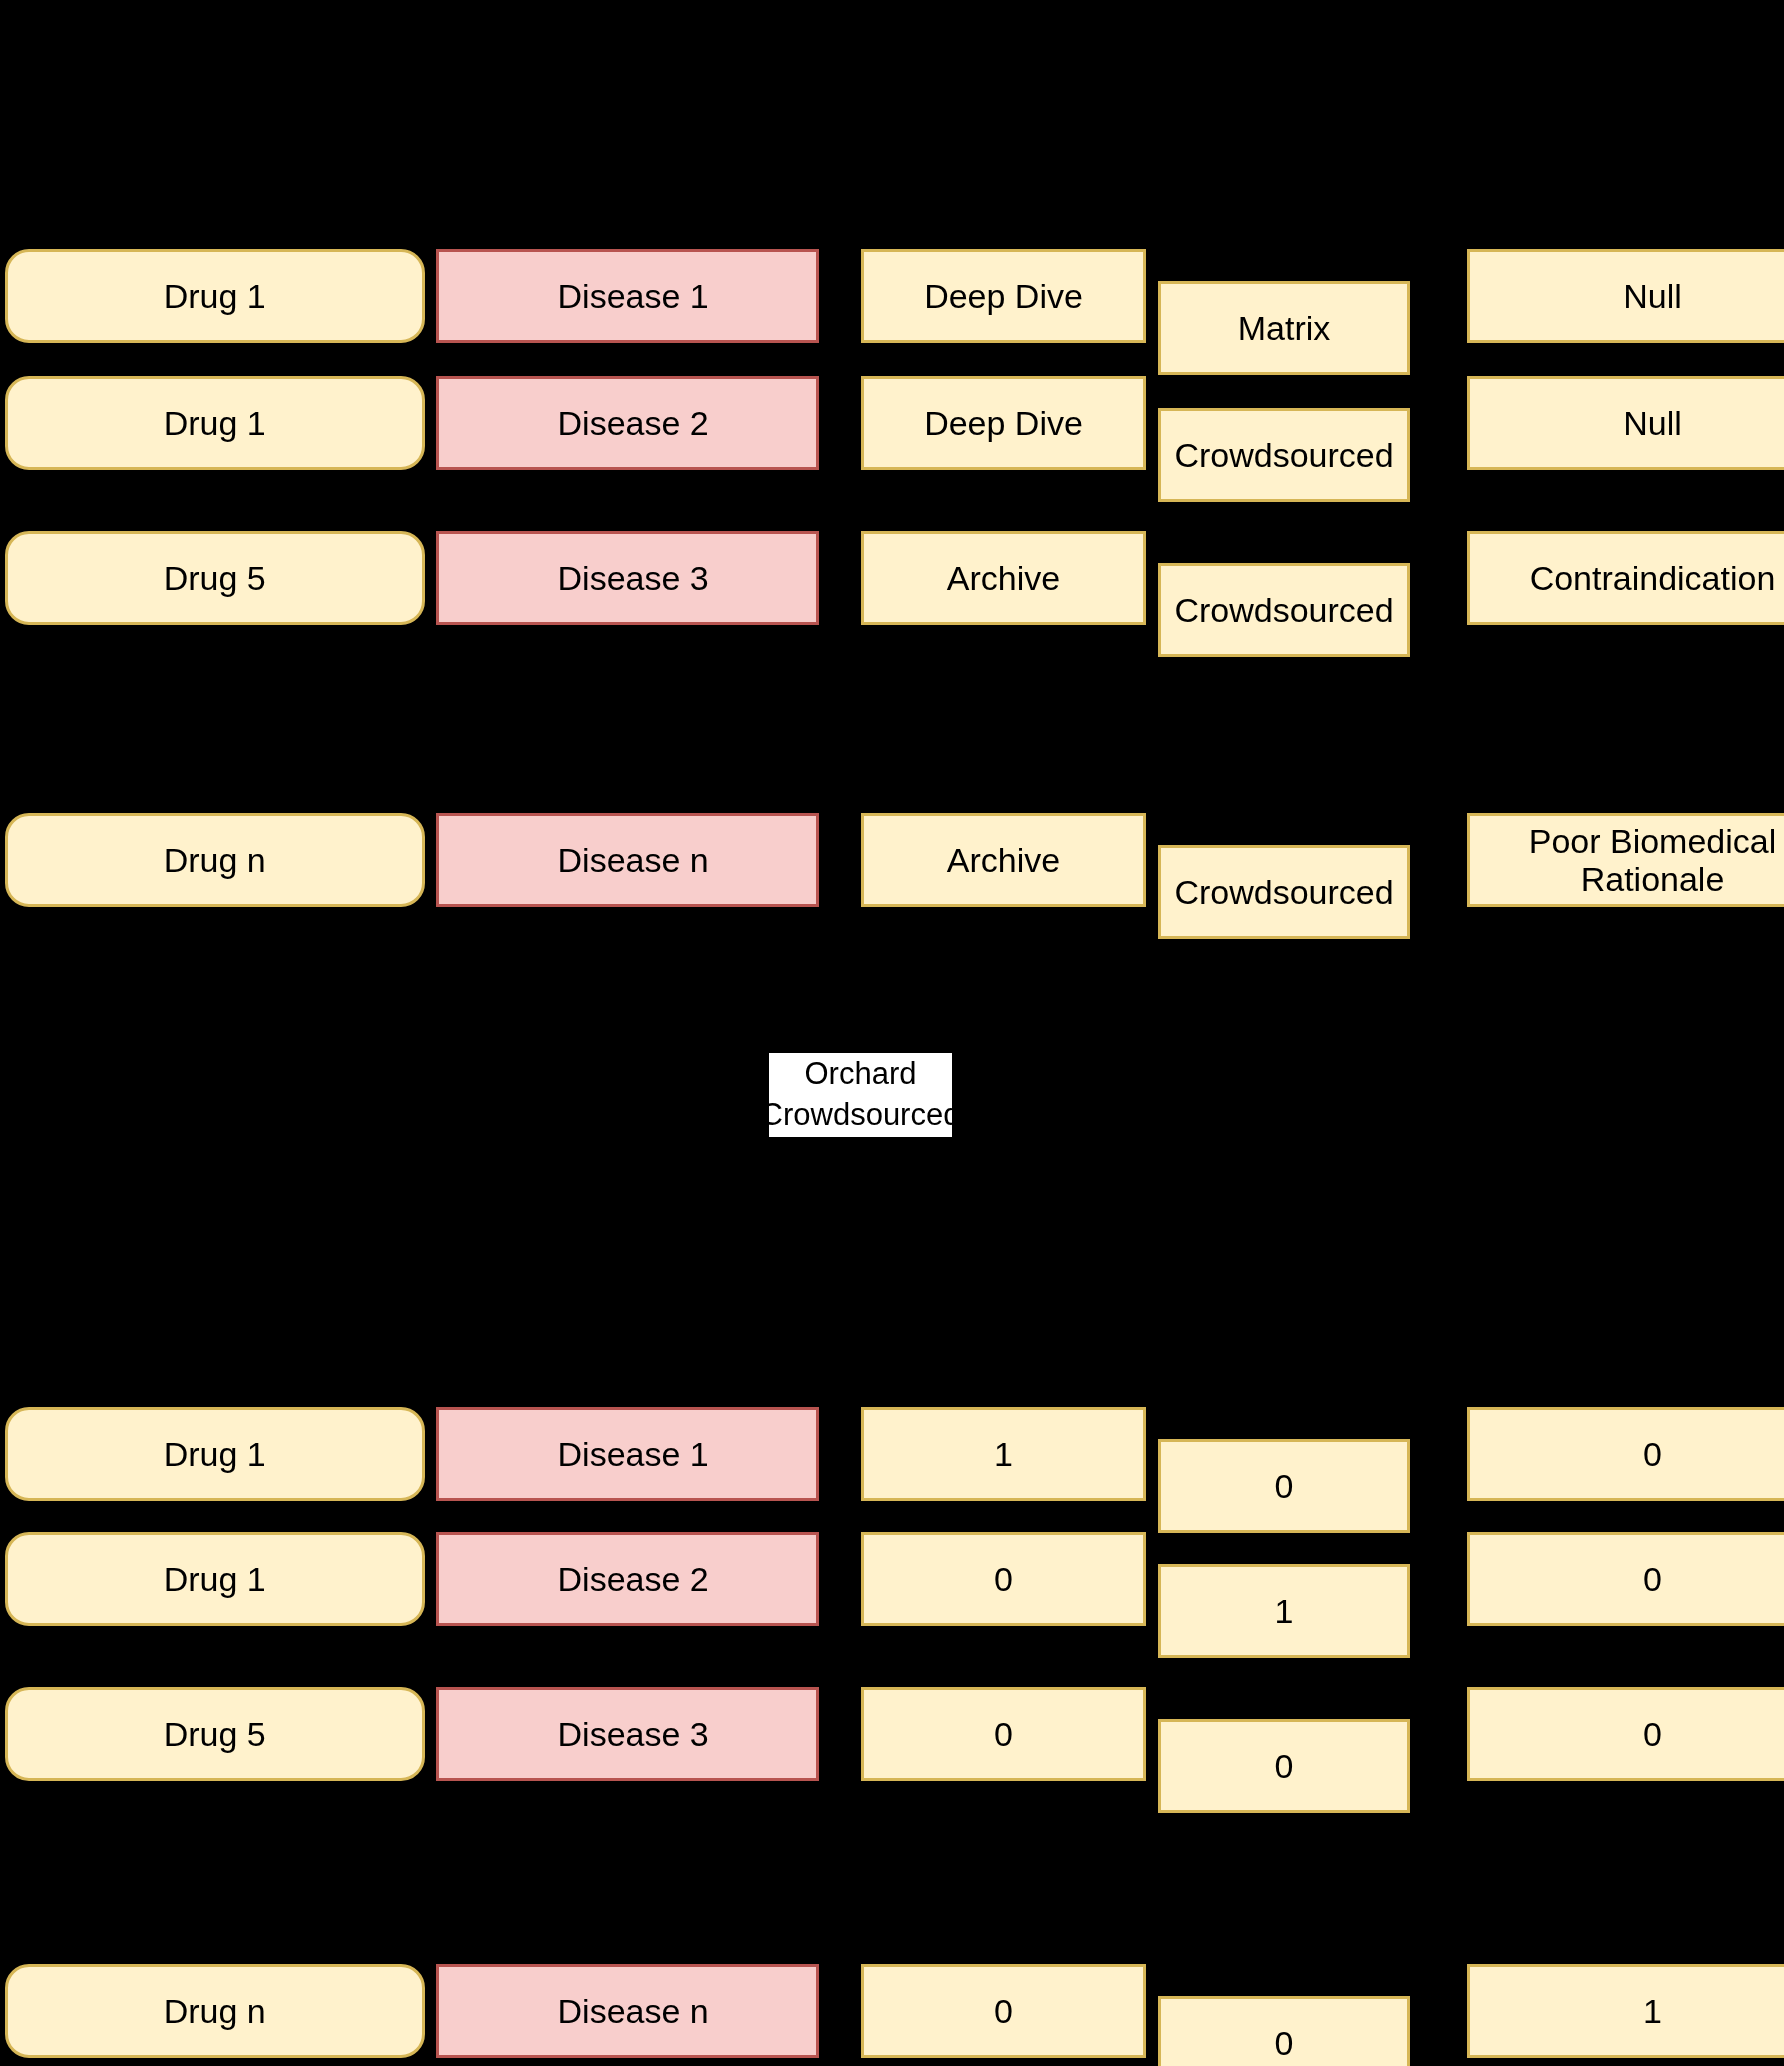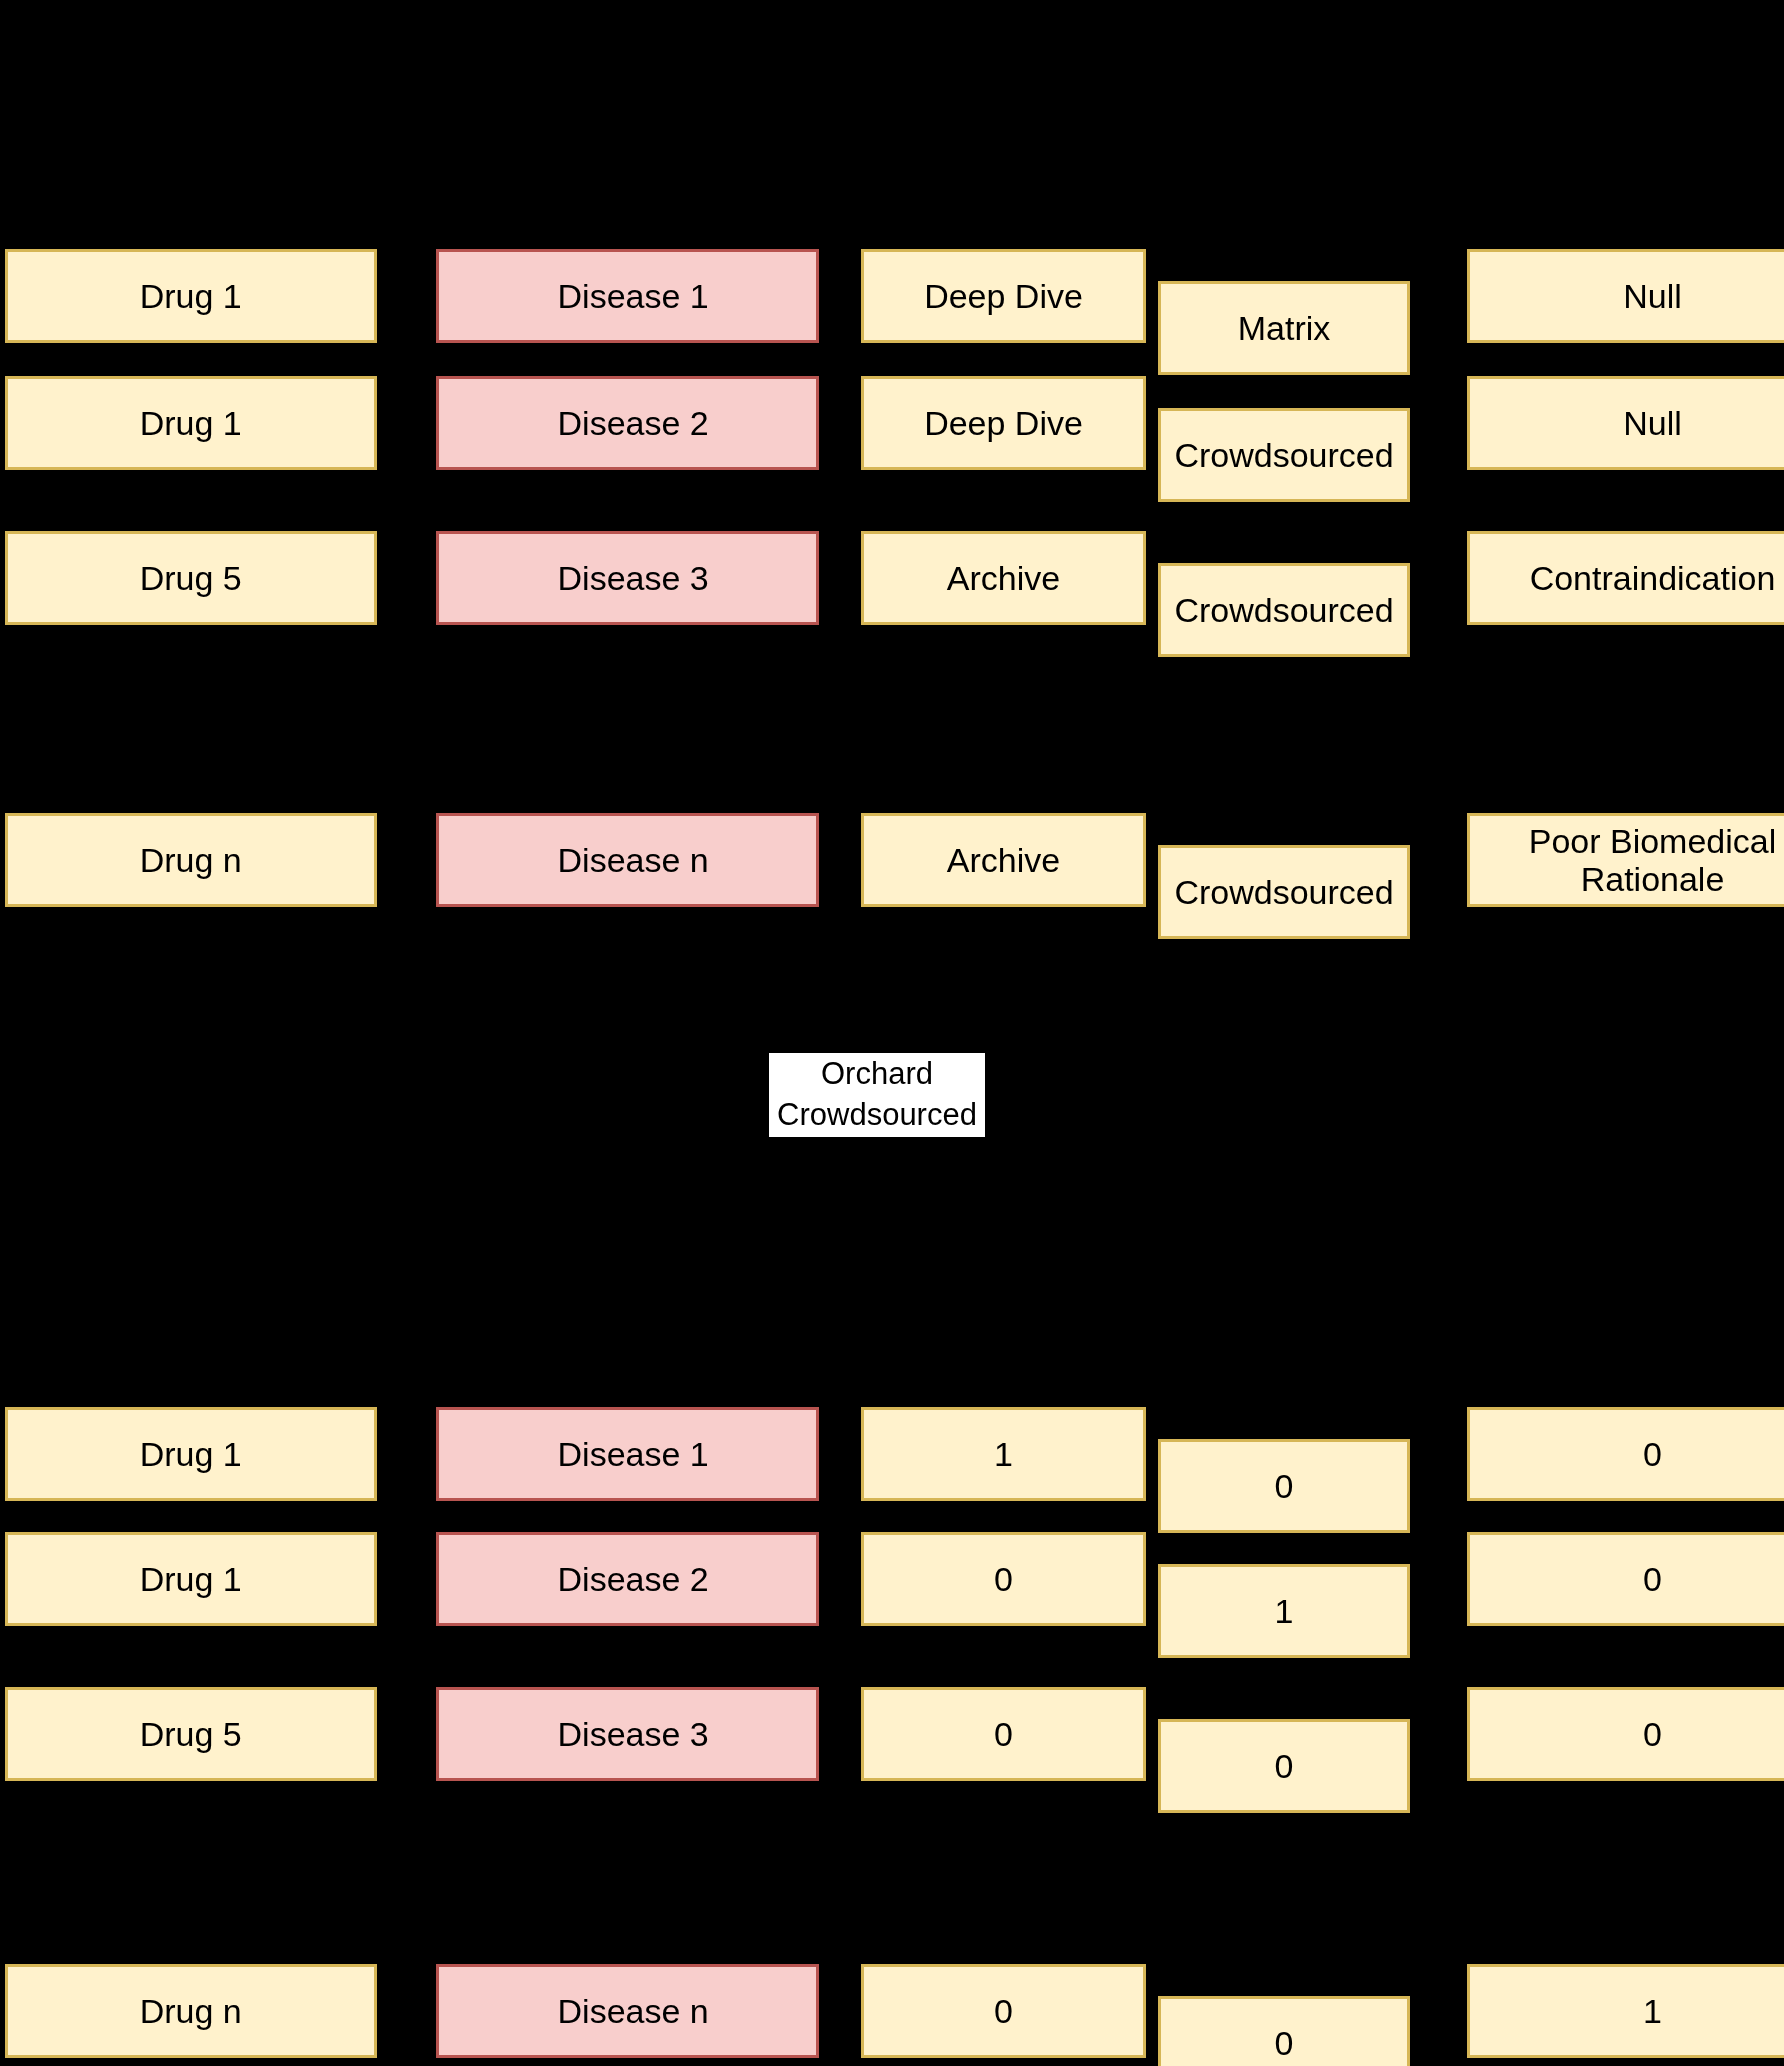--- a/index.html
+++ b/index.html
@@ -19,40 +19,40 @@
     align-items:center;
     justify-content:center;
     text-align:center;
     font-size:34px;
     line-height:1.12;
     padding:0 4.7px;
   }
   .yellow{background:#FFF2CC;border:3.1px solid #D6B656;}
   .pink{background:#F8CECC;border:3.1px solid #B85450;}
   
-  .c1{left:4.7px;width:372px;}
+  .c1{left:4.7px;width:420px;border-radius:24px;}
   .c2{left:436px;width:383px;padding-left:16px;}
   .c3{left:861px;width:285px;text-align:center;}
   .c4{left:1158px;width:252px;margin-top:32px;}
   .c5{left:1467px;width:371px;}
   
   .ir0{top:249px;}
   .ir1{top:376px;}
   .ir2{top:531px;}
   .ir3{top:813px;}
   
   .or0{top:1407px;}
   .or1{top:1532px;}
   .or2{top:1687px;}
   .or3{top:1964px;}
   
   #transformer{
     position:absolute;
     left:769px;top:1053px;
-    width:216px;height:84px;
+    width:183px;height:84px;
     background:#FFFFFF;
     display:flex;
     flex-direction:column;
     align-items:center;
     justify-content:center;
     font-size:31px;
     line-height:1.32;
     white-space:nowrap;
     overflow:visible;
   }

